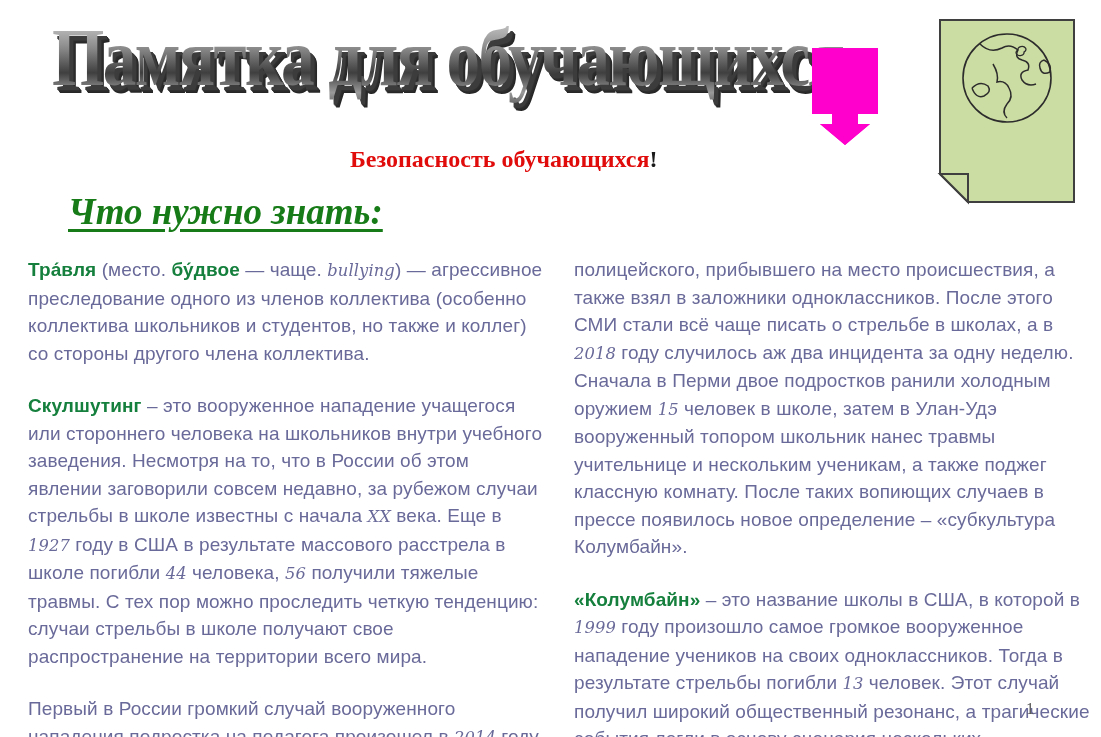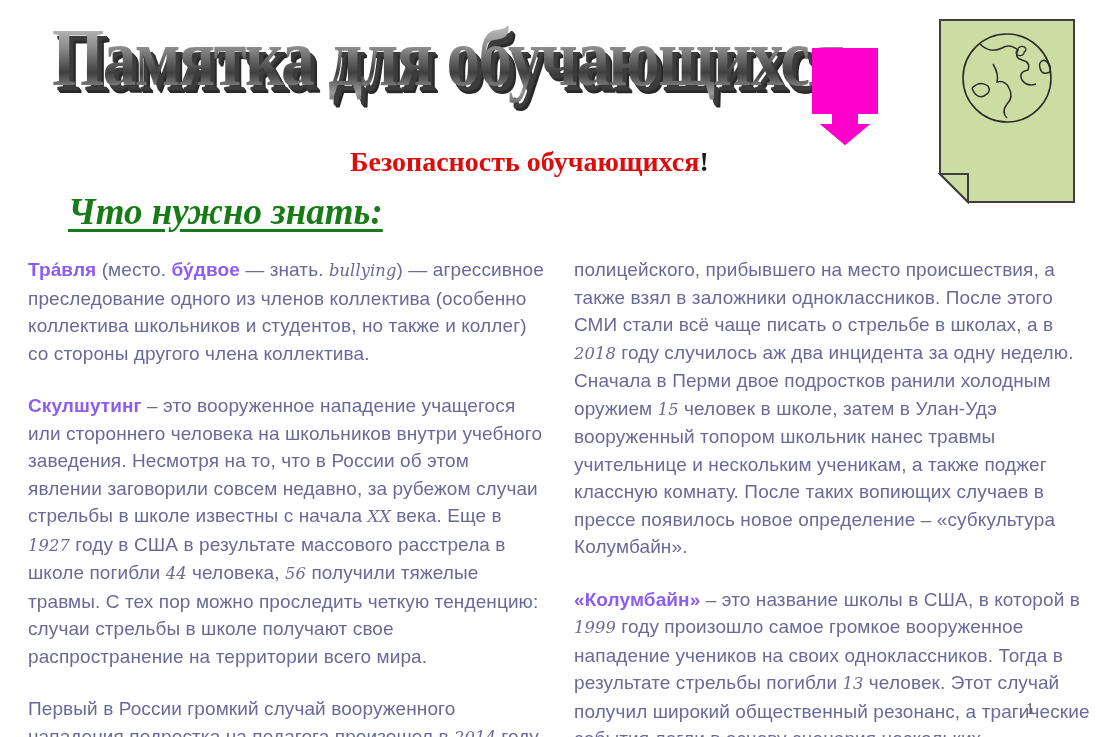--- a/index.html
+++ b/index.html
@@ -25,21 +25,21 @@
     background:linear-gradient(180deg,#f8f8f8 0%,#cfcfcf 18%,#8a8a8a 42%,#3f3f3f 62%,#9a9a9a 78%,#1c1c1c 100%);
     -webkit-background-clip:text;background-clip:text;color:transparent;
   }
   
   .arrow-shape{position:absolute;left:806px;top:42px;}
   
   .doc-shape{position:absolute;left:936px;top:16px;}
   
   .subtitle{
     position:absolute;left:350px;top:146px;
-    font-family:"Liberation Serif",serif;font-weight:700;font-size:28px;
+    font-family:"Liberation Serif",serif;font-weight:700;font-size:24px;
     color:#e00b0b;white-space:nowrap;
   }
   .subtitle .excl{color:#1a1a1a;}
   
   .section-heading{
     position:absolute;left:68px;top:190px;
     font-family:"Liberation Serif",serif;font-weight:700;font-style:italic;
     font-size:37px;color:#177c17;text-decoration:underline;
     text-underline-offset:5px;white-space:nowrap;
   }
@@ -47,21 +47,21 @@
   .columns{
     position:absolute;left:28px;top:256px;width:1062px;
     display:flex;gap:30px;
   }
   .col{width:516px;}
   .para{
     font-size:19px;line-height:27.5px;color:#6a6a9a;
     margin:0 0 25px 0;letter-spacing:0.1px;
   }
   .run-n{}
-  .run-bold{font-weight:700;color:#8b5cf6;}
+  .run-bold{font-weight:700;color:#15803d;}
   .run-italic{}
   .run-script{font-family:"DejaVu Serif",serif;font-style:italic;font-size:0.86em;}
   
   .page-number{
     position:absolute;left:1026px;top:700px;
     font-family:"Liberation Serif",serif;font-size:16px;color:#555555;
   }
 </style>
 </head>
 <body>
@@ -93,21 +93,21 @@
 </div>
 
 <div class="subtitle">
   <span>Безопасность обучающихся</span><span class="excl">!</span>
 </div>
 
 <div class="section-heading">Что нужно знать:</div>
 
 <div class="columns">
   <div class="col">
-    <p class="para"><span class="run-bold">Тра́вля</span><span class="run-n"> (место. </span><span class="run-bold">бу́двое</span><span class="run-n"> — знать. </span><span class="run-script">bullying</span><span class="run-n">) — агрессивное преследование одного из членов коллектива (особенно коллектива школьников и студентов, но также и коллег) со стороны другого члена коллектива.</span></p>
+    <p class="para"><span class="run-bold">Тра́вля</span><span class="run-n"> (место. </span><span class="run-bold">бу́двое</span><span class="run-n"> — чаще. </span><span class="run-script">bullying</span><span class="run-n">) — агрессивное преследование одного из членов коллектива (особенно коллектива школьников и студентов, но также и коллег) со стороны другого члена коллектива.</span></p>
     <p class="para"><span class="run-bold">Скулшутинг</span><span class="run-n"> – это вооруженное нападение учащегося или стороннего человека на школьников внутри учебного заведения. Несмотря на то, что в России об этом явлении заговорили совсем недавно, за рубежом случаи стрельбы в школе известны с начала </span><span class="run-script">XX</span><span class="run-n"> века. Еще в </span><span class="run-script">1927</span><span class="run-n"> году в США в результате массового расстрела в школе погибли </span><span class="run-script">44</span><span class="run-n"> человека, </span><span class="run-script">56</span><span class="run-n"> получили тяжелые травмы. С тех пор можно проследить четкую тенденцию: случаи стрельбы в школе получают свое распространение на территории всего мира.</span></p>
     <p class="para"><span class="run-italic">Первый в России</span><span class="run-n"> громкий случай вооруженного нападения подростка на педагога произошел в </span><span class="run-script">2014</span><span class="run-n"> году, когда ученик московской школы застрелил учителя географии и</span></p>
   </div>
   <div class="col">
     <p class="para"><span class="run-n">полицейского, прибывшего на место происшествия, а также взял в заложники одноклассников. После этого СМИ стали всё чаще писать о стрельбе в школах, а в </span><span class="run-script">2018</span><span class="run-n"> году случилось аж два инцидента за одну неделю. Сначала в Перми двое подростков ранили холодным оружием </span><span class="run-script">15</span><span class="run-n"> человек в школе, затем в Улан-Удэ вооруженный топором школьник нанес травмы учительнице и нескольким ученикам, а также поджег классную комнату. После таких вопиющих случаев в прессе появилось новое определение – «субкультура Колумбайн».</span></p>
     <p class="para"><span class="run-bold">«Колумбайн»</span><span class="run-n"> – это название школы в США, в которой в </span><span class="run-script">1999</span><span class="run-n"> году произошло самое громкое вооруженное нападение учеников на своих одноклассников. Тогда в результате стрельбы погибли </span><span class="run-script">13</span><span class="run-n"> человек. Этот случай получил широкий общественный резонанс, а трагические события легли в основу сценария нескольких художественных фильмов – «Класс», «Слон», «Боулинг для Колумбины» и др. К сожалению, у подростков, устроивших тогда стрельбу в школе,</span></p>
   </div>
 </div>
 
 <div class="page-number">1</div>

